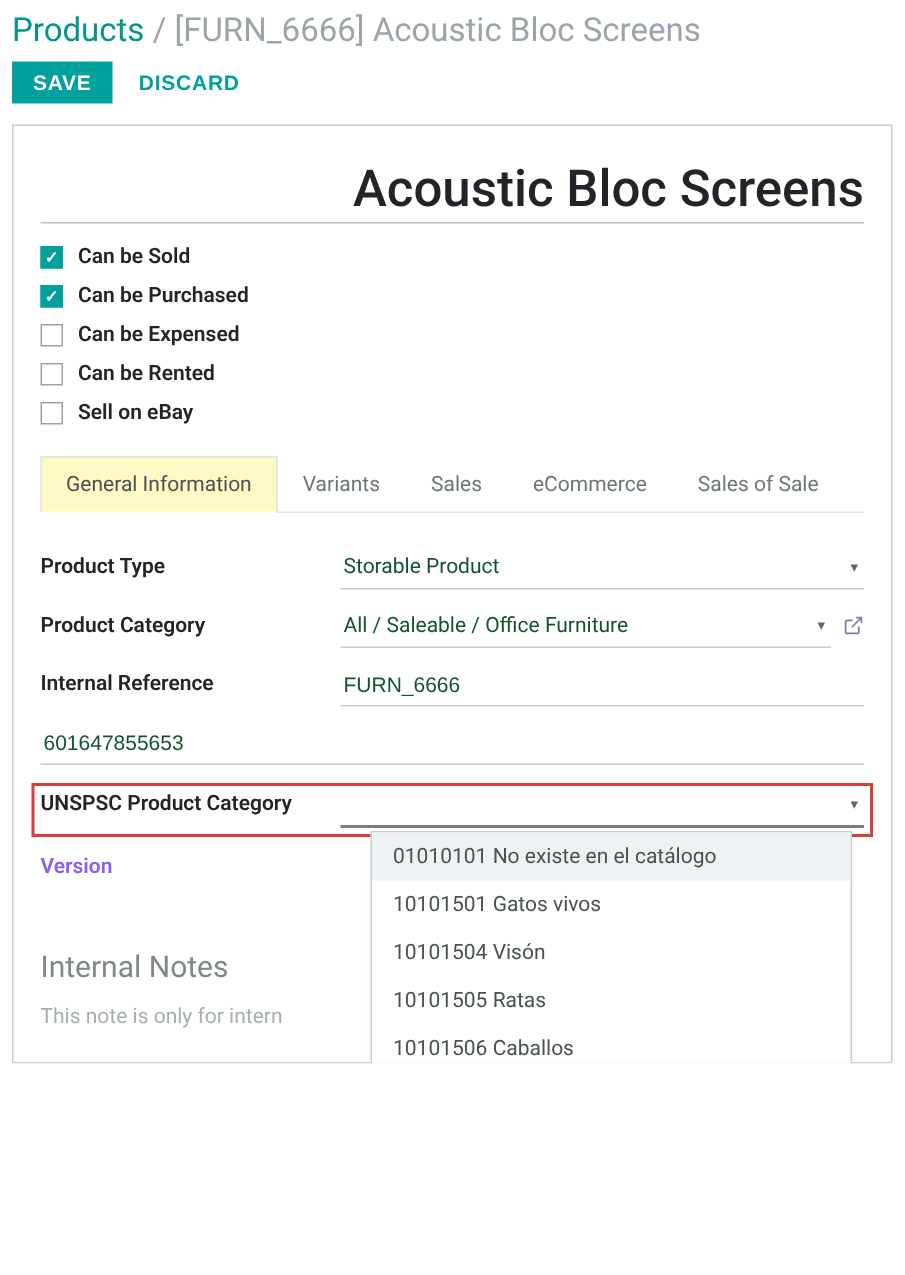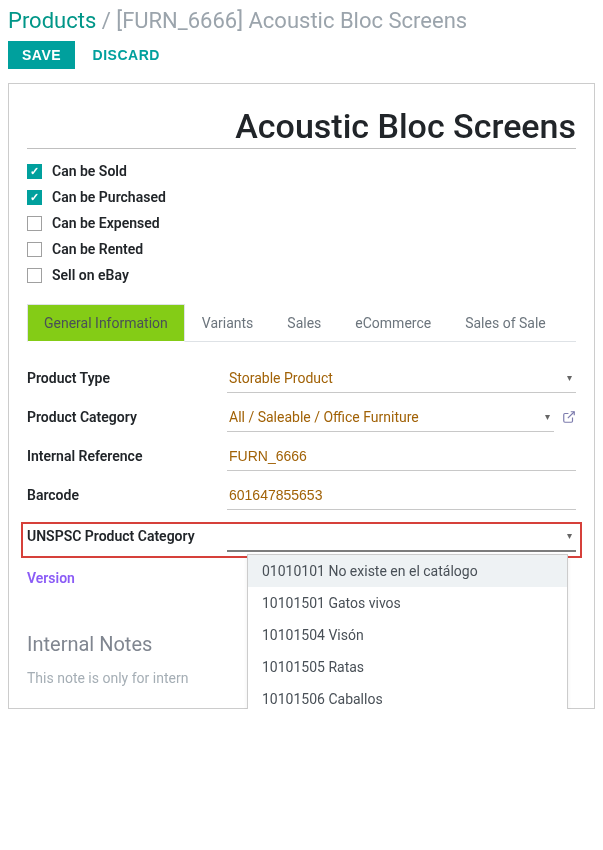--- a/index.html
+++ b/index.html
@@ -16,27 +16,27 @@
   .sheet { border: 1px solid #ccc; margin: 0 0 0 0; padding: 22px 18px; position: relative; background: #fff; }
   h1 { font-size: 34px; font-weight: 500; margin-bottom: 6px; border-bottom: 1px solid #bfbfbf; padding-bottom: 2px; text-align: right; }
 
   .checkboxes { margin-top: 14px; }
   .chk-row { display: flex; align-items: center; margin-bottom: 10px; gap: 10px; font-weight: 600; font-size: 14px; }
   .chk { width: 15px; height: 15px; border: 1px solid #a0a0a0; display: inline-flex; align-items: center; justify-content: center; }
   .chk.checked { background: #00a09d; border-color: #00a09d; color: #fff; font-size: 11px; line-height: 1; }
 
   .tabs { display: flex; border-bottom: 1px solid #dee2e6; margin-top: 20px; }
   .tab { padding: 10px 16px; color: #6c757d; cursor: pointer; border: 1px solid transparent; position: relative; top: 1px; }
-  .tab.active { color: #495057; background: #84cc16; border: 1px solid #dee2e6; border-bottom-color: #fff; }
+  .tab.active { color: #495057; background: #fef9c3; border: 1px solid #dee2e6; border-bottom-color: #fff; }
 
   .form-area { padding-top: 24px; }
   .row { display: flex; align-items: flex-start; margin-bottom: 12px; }
   .row label { width: 200px; font-weight: 600; font-size: 14px; padding-top: 4px; }
   .row .field { flex: 1; display: flex; align-items: center; gap: 8px; }
-  .sel, .inp { width: 100%; border: none; border-bottom: 1px solid #c8c8c8; padding: 4px 2px 6px 2px; font-size: 14px; color: #a16207; background: transparent; }
+  .sel, .inp { width: 100%; border: none; border-bottom: 1px solid #c8c8c8; padding: 4px 2px 6px 2px; font-size: 14px; color: #14532d; background: transparent; }
   .sel-wrap { position: relative; flex: 1; }
   .sel-caret { position: absolute; right: 4px; top: 6px; font-size: 10px; color: #666; }
   .ext-link { color: #7c7bad; font-size: 14px; cursor: pointer; }
 
   .highlight-box { border: 2px solid #d6403a; padding: 0 4px 4px 4px; margin-left: -6px; margin-right: -6px; }
   .highlight-box .row { margin-bottom: 0; }
   .highlight-box .inp { border-bottom: 2px solid #7c7c7c; }
   .highlight-box .field { position: relative; }
 
   .dropdown { position: absolute; top: 100%; left: 220px; right: 8px; background: #fff; border: 1px solid #ccc; z-index: 10; box-shadow: 0 2px 4px rgba(0,0,0,.07); }
@@ -131,21 +131,20 @@
       </div>
 
       <div class="row">
         <label>Internal Reference</label>
         <div class="field">
           <input class="inp" value="FURN_6666" style="">
         </div>
       </div>
 
       <div class="row">
-        <label>Barcode</label>
         <div class="field">
           <input class="inp" value="601647855653" style="">
         </div>
       </div>
 
       <div class="highlight-box">
         <div class="row">
           <label>UNSPSC Product Category</label>
           <div class="field">
             <div class="sel-wrap">

